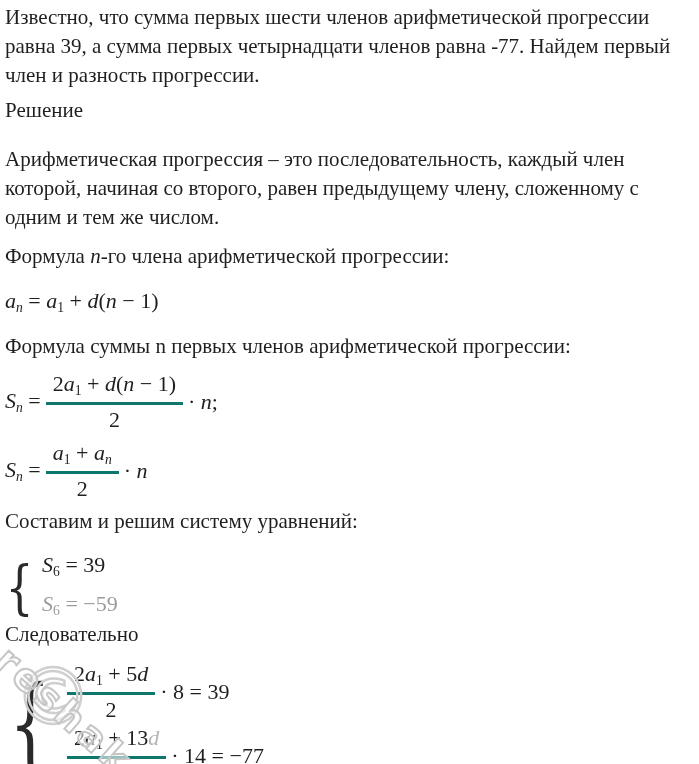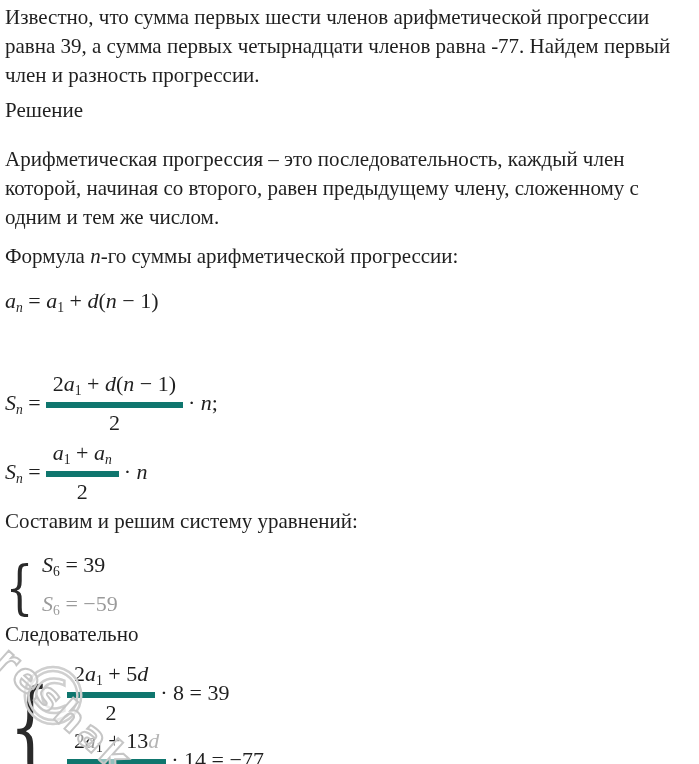--- a/index.html
+++ b/index.html
@@ -31,21 +31,21 @@
   
   .frac {
     display: inline-flex;
     flex-direction: column;
     align-items: center;
     text-align: center;
     margin: 0 5px;
   }
   .frac .num {
     padding: 0 7px 3px 7px;
-    border-bottom: 6px solid #0f766e;
+    border-bottom: 3px solid #0f766e;
     white-space: nowrap;
   }
   .frac .den {
     padding-top: 2px;
     white-space: nowrap;
   }
   .eqrow {
     display: flex;
     align-items: center;
     white-space: nowrap;
@@ -119,24 +119,25 @@
   </div>
 
   <div class="blk line heading" style="top:96px">Решение</div>
 
   <div class="blk" style="top:145px">
     <div class="line">Арифметическая прогрессия – это последовательность, каждый член</div>
     <div class="line">которой, начиная со второго, равен предыдущему члену, сложенному с</div>
     <div class="line">одним и тем же числом.</div>
   </div>
 
-  <div class="blk line" style="top:242px"><span>Формула </span><span class="it">n</span><span>-го суммы арифметической прогрессии:</span></div>
+  <div class="blk line" style="top:242px"><span>Формула </span><span class="it">n</span><span>-го члена арифметической прогрессии:</span></div>
 
   <div class="blk line math" style="top:286px"><span class="it">a</span><span class="it sb">n</span><span> = </span><span class="it">a</span><span class="sb">1</span><span> + </span><span class="it">d</span><span>(</span><span class="it">n</span><span> − 1)</span></div>
 
+  <div class="blk line" style="top:332px">Формула суммы n первых членов арифметической прогрессии:</div>
 
   <div class="blk eqrow math" style="top:371px">
     <span><span class="it">S</span><span class="it sb">n</span><span> = </span></span>
     <span class="frac">
       <span class="num"><span>2</span><span class="it">a</span><span class="sb">1</span><span> + </span><span class="it">d</span><span>(</span><span class="it">n</span><span> − 1)</span></span>
       <span class="den"><span>2</span></span>
     </span>
     <span><span> · </span><span class="it">n</span><span>;</span></span>
   </div>
 

